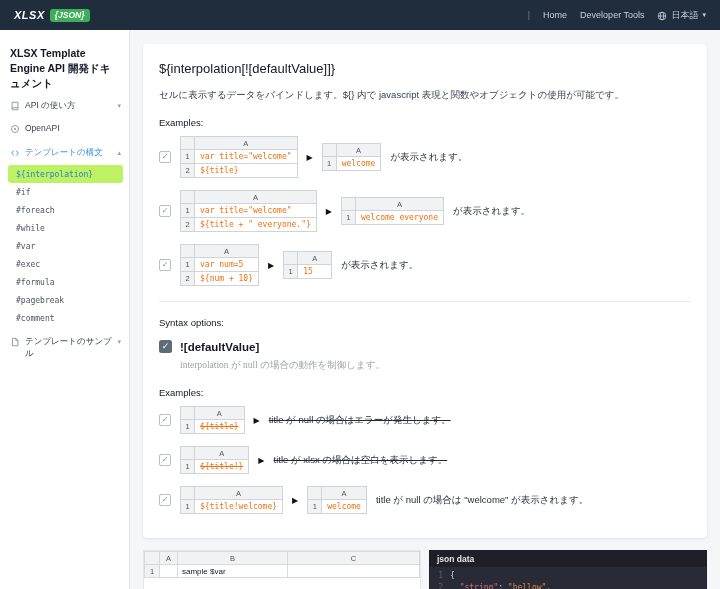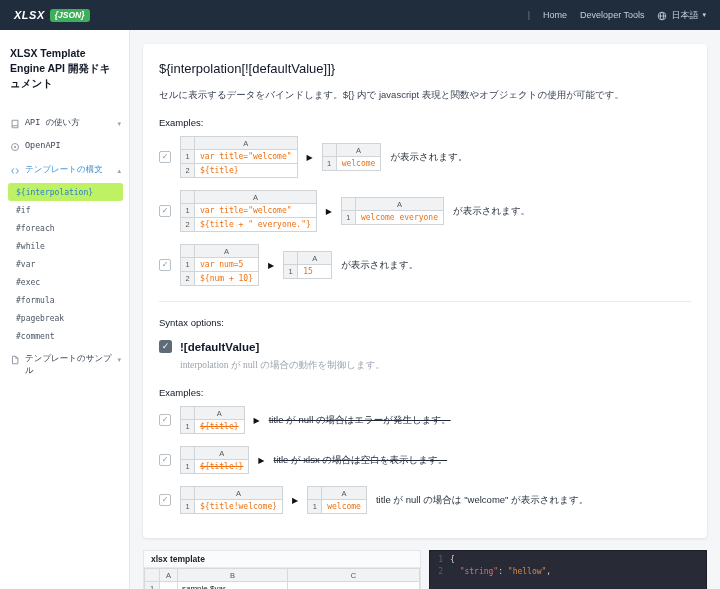--- a/index.html
+++ b/index.html
@@ -19,24 +19,24 @@
   .lang { display:flex; align-items:center; gap:4px; cursor:pointer; }
   .chev-sm { font-size:7px; color:#c7d0d9; }
 
   
   .layout { display:flex; height:559px; }
 
   
   .sidebar { width:130px; background:#fff; border-right:1px solid #e4e7ea;
     padding-top:16px; flex:none; overflow:hidden; }
   .sb-title { font-size:10.5px; font-weight:bold; line-height:1.45; padding:0 10px;
-    margin-bottom:20px; color:#111827; }
+    margin-bottom:2px; color:#111827; }
   .sb-item { display:flex; align-items:flex-start; gap:5px; padding:6px 8px 6px 10px;
     font-size:8.5px; color:#374151; cursor:pointer; }
-  .sb-item .sb-label { flex:1; line-height:1.35;font-family:Liberation Mono, monospace; }
+  .sb-item .sb-label { flex:1; line-height:1.35; }
   .sb-item.blue { color:var(--link-blue,#3d8fd1); }
   .sb-ico { width:10px; height:10px; flex:none; display:inline-flex; color:#8a939e; margin-top:1px; }
   .sb-item.blue .sb-ico { color:var(--link-blue,#3d8fd1); }
   .chev { font-size:7px; color:#9aa3ad; flex:none; margin-top:2px; }
   .sub-list { padding:1px 6px 3px 8px; }
   .sub-item { font-size:8px; color:#4b5563; padding:4.5px 8px; border-radius:3px;
     cursor:pointer; font-family:"DejaVu Sans Mono","Liberation Sans",monospace; }
   .sub-item.active { background:#bef264; color:#2b80c9; }
 
   
@@ -352,21 +352,20 @@
                 </tr>
               </tbody>
             </table>
             <span class="note">title が null の場合は "welcome" が表示されます。</span>
           </div>
         </div>
     </section>
 
     <div class="bottom-row">
       <section class="panel xlsx-panel">
-        <div class="panel-hd light">xlsx template</div>
         <table class="grid" id="xlsx-grid">
             <colgroup>
               <col style="width: 15px;">
               <col style="width: 18px;">
               <col style="width: 110px;">
               <col>
             </colgroup>
             <tbody>
               <tr>
                 <td class="gh"></td>
@@ -377,20 +376,21 @@
               <tr>
                 <td class="gh">1</td>
                 <td></td>
                 <td>sample $var</td>
                 <td></td>
               </tr>
             </tbody>
           </table>
       </section>
       <section class="panel json-panel">
+        <div class="panel-hd dark">json data</div>
         <div class="json-body" id="json-code">
             <div class="json-line">
               <span class="ln">1</span>
               <span class="code-line"><span class="tok-plain">{</span></span>
             </div>
             <div class="json-line">
               <span class="ln">2</span>
               <span class="code-line"><span class="tok-plain">  </span><span class="tok-key">"string"</span><span class="tok-plain">: </span><span class="tok-str">"hellow"</span><span class="tok-plain">,</span></span>
             </div>
           </div>

